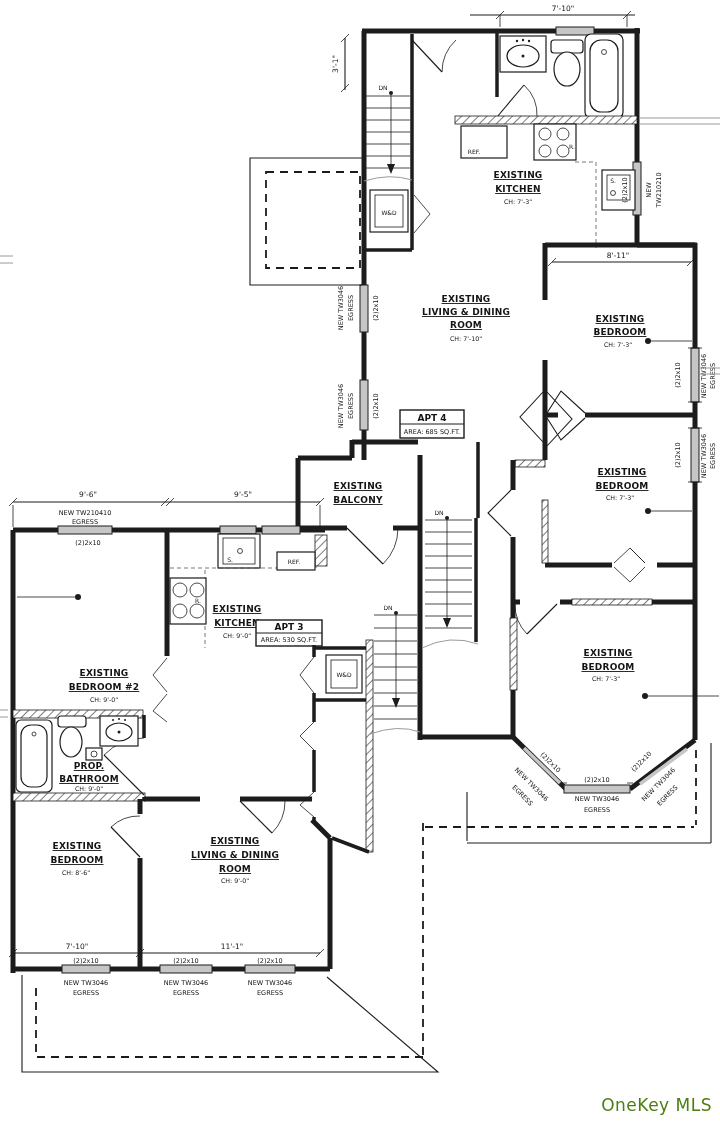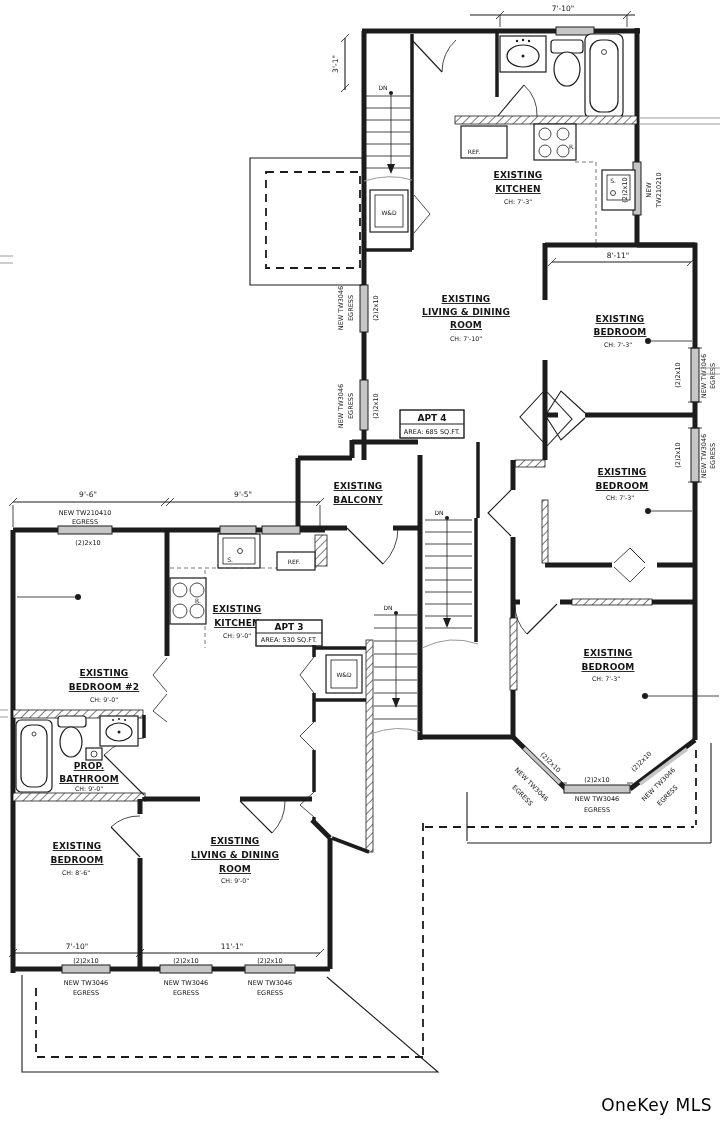--- a/index.html
+++ b/index.html
@@ -19,21 +19,21 @@
   .line{stroke:#1c1c1c;stroke-width:1.1;fill:none;}
   .thin{stroke:#1c1c1c;stroke-width:.8;fill:none;}
   .grayln{stroke:#9a9a9a;stroke-width:1;fill:none;}
   .dash{stroke:#1c1c1c;stroke-width:1.8;stroke-dasharray:8 6;fill:none;}
   .dashthin{stroke:#555;stroke-width:.8;stroke-dasharray:4 3;fill:none;}
   .win{fill:#c6c6c6;stroke:#1c1c1c;stroke-width:1;}
   .winband{stroke:#c6c6c6;stroke-width:3.5;fill:none;}
   .fix{fill:#ffffff;stroke:#1c1c1c;stroke-width:1.2;}
   .arrow{fill:#1c1c1c;}
   .hatchr{fill:url(#hatch);stroke:#1c1c1c;stroke-width:.8;}
-  .watermark{position:absolute;right:8px;bottom:8px;font-size:17px;color:#000000;
+  .watermark{position:absolute;right:8px;bottom:8px;font-size:17px;color:#4d7c0f;
              font-family:"DejaVu Sans",sans-serif;letter-spacing:.5px;}
 </style>
 </head>
 <body>
 
 <div class="sheet">
 <svg width="720" height="1123" viewBox="0 0 720 1123">
   <defs>
     <pattern id="hatch" width="6" height="6" patternUnits="userSpaceOnUse" patternTransform="rotate(45)">
       <rect width="6" height="6" fill="#ffffff"></rect>

